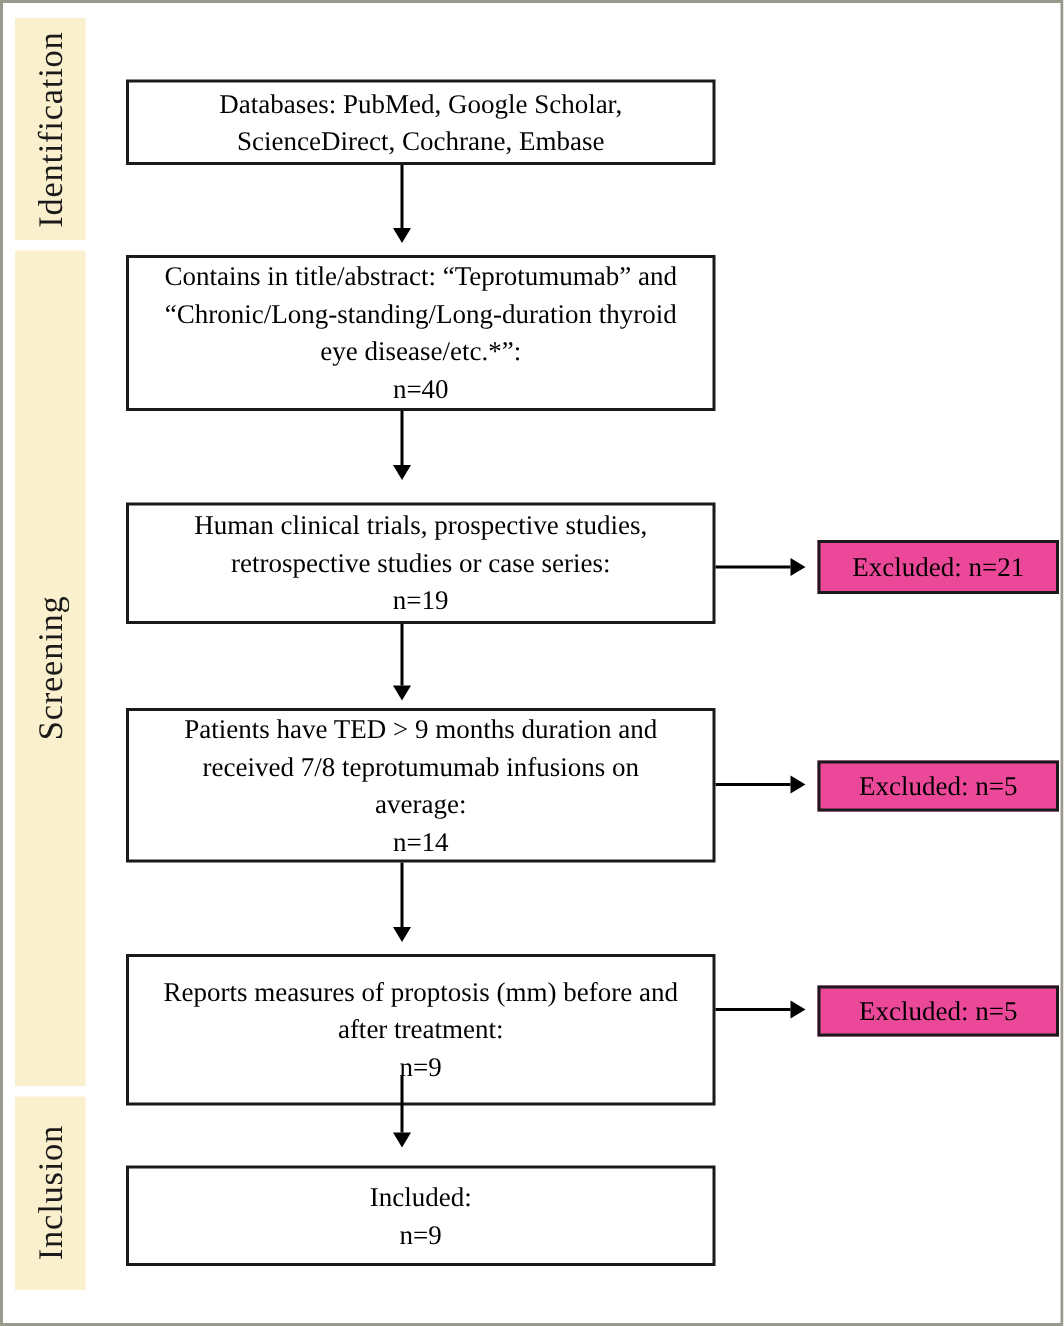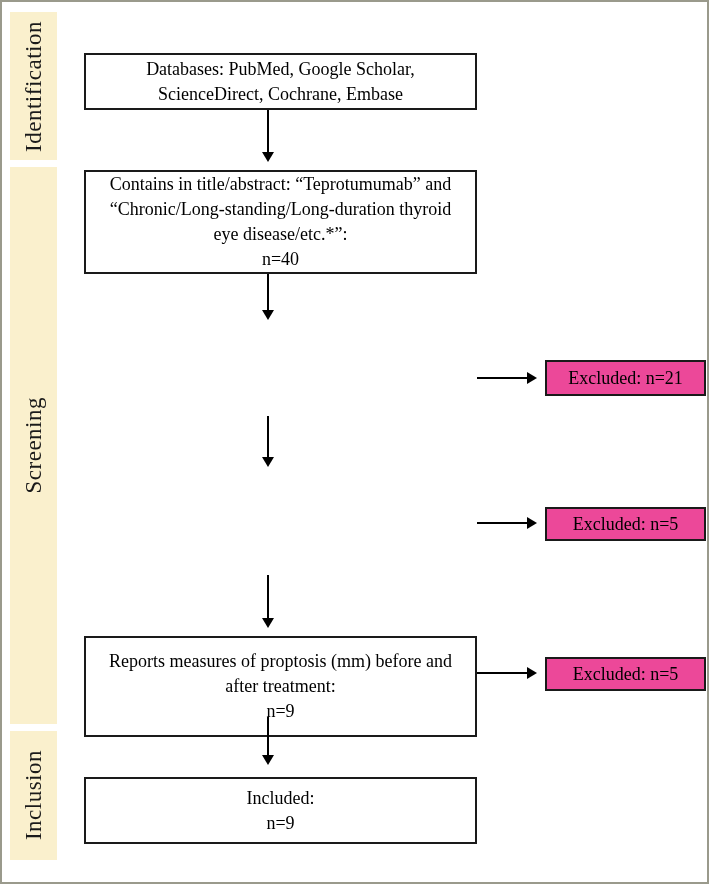--- a/index.html
+++ b/index.html
@@ -74,20 +74,27 @@
   <div class="stage-band band-inclusion">
     <span class="stage-label">Inclusion</span>
   </div>
 
   <div class="flow-box box-databases">Databases: PubMed, Google Scholar,
 ScienceDirect, Cochrane, Embase</div>
   <div class="flow-box box-terms">Contains in title/abstract: “Teprotumumab” and
 “Chronic/Long-standing/Long-duration thyroid
 eye disease/etc.*”:
 n=40</div>
+  <div class="flow-box box-trials">Human clinical trials, prospective studies,
+retrospective studies or case series:
+n=19</div>
+  <div class="flow-box box-duration">Patients have TED &gt; 9 months duration and
+received 7/8 teprotumumab infusions on
+average:
+n=14</div>
   <div class="flow-box box-proptosis">Reports measures of proptosis (mm) before and
 after treatment:
 n=9</div>
   <div class="flow-box box-included">Included:
 n=9</div>
 
   <div class="excluded-box excl-1">Excluded: n=21</div>
   <div class="excluded-box excl-2">Excluded: n=5</div>
   <div class="excluded-box excl-3">Excluded: n=5</div>
 

